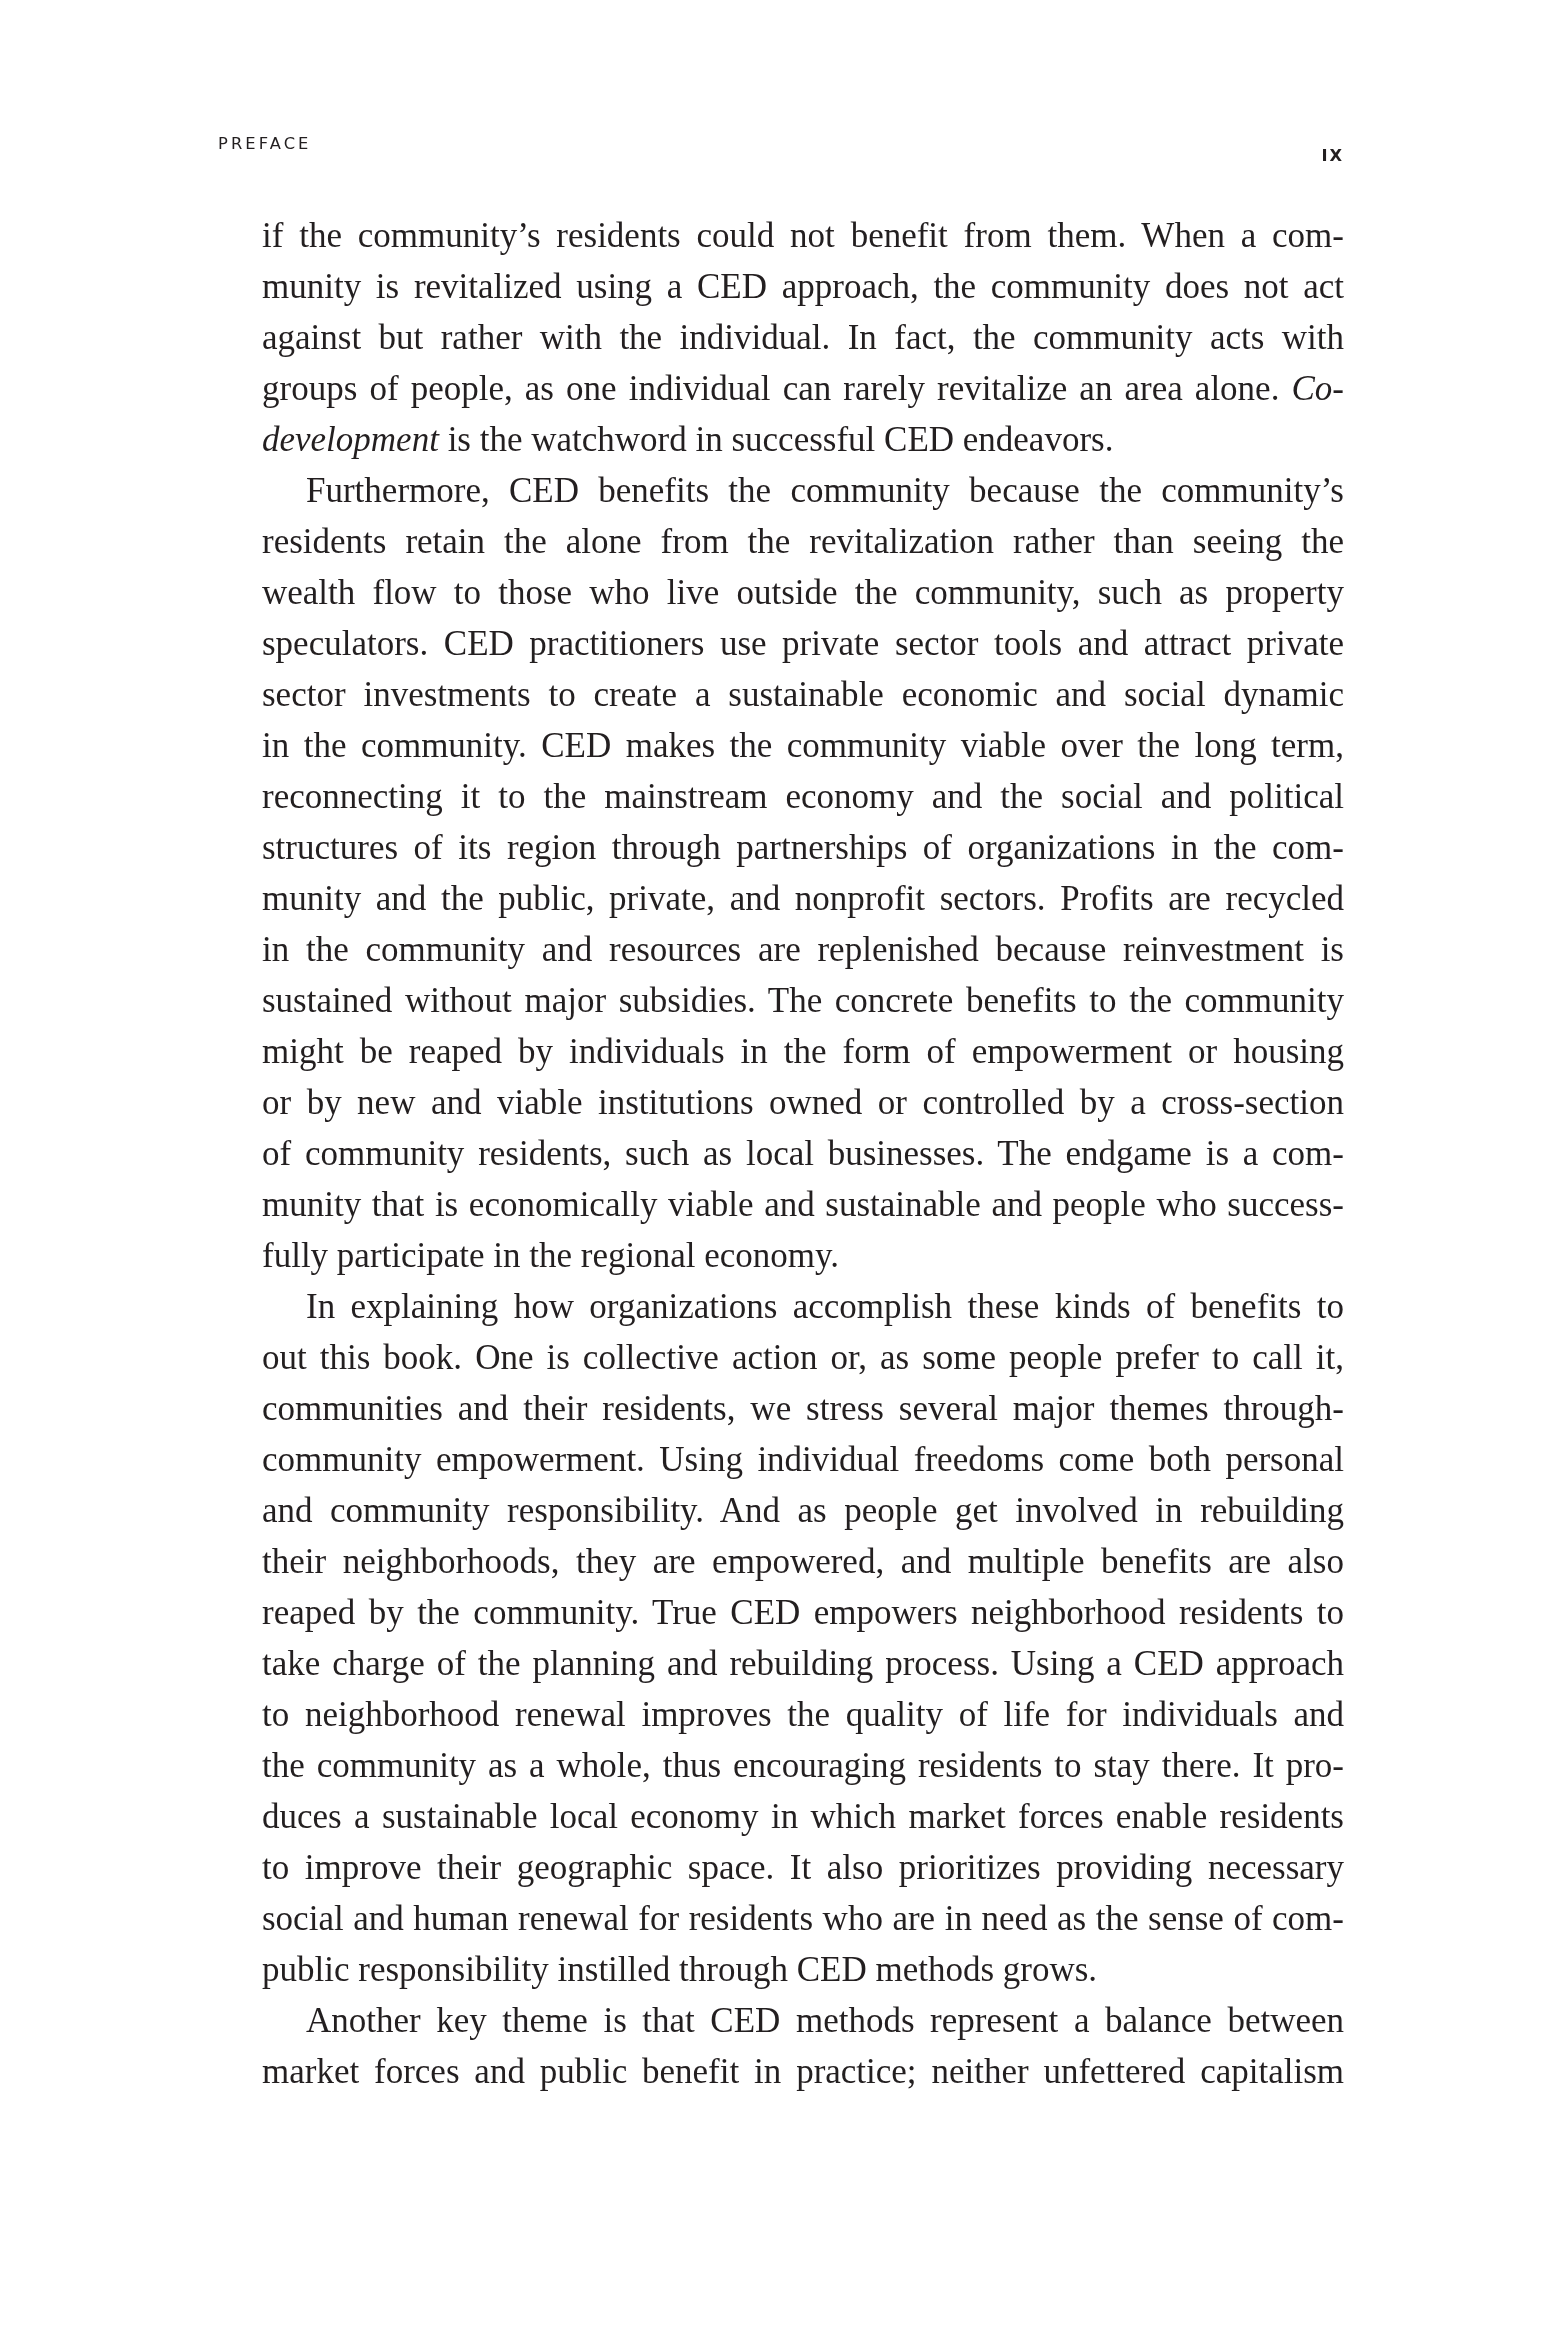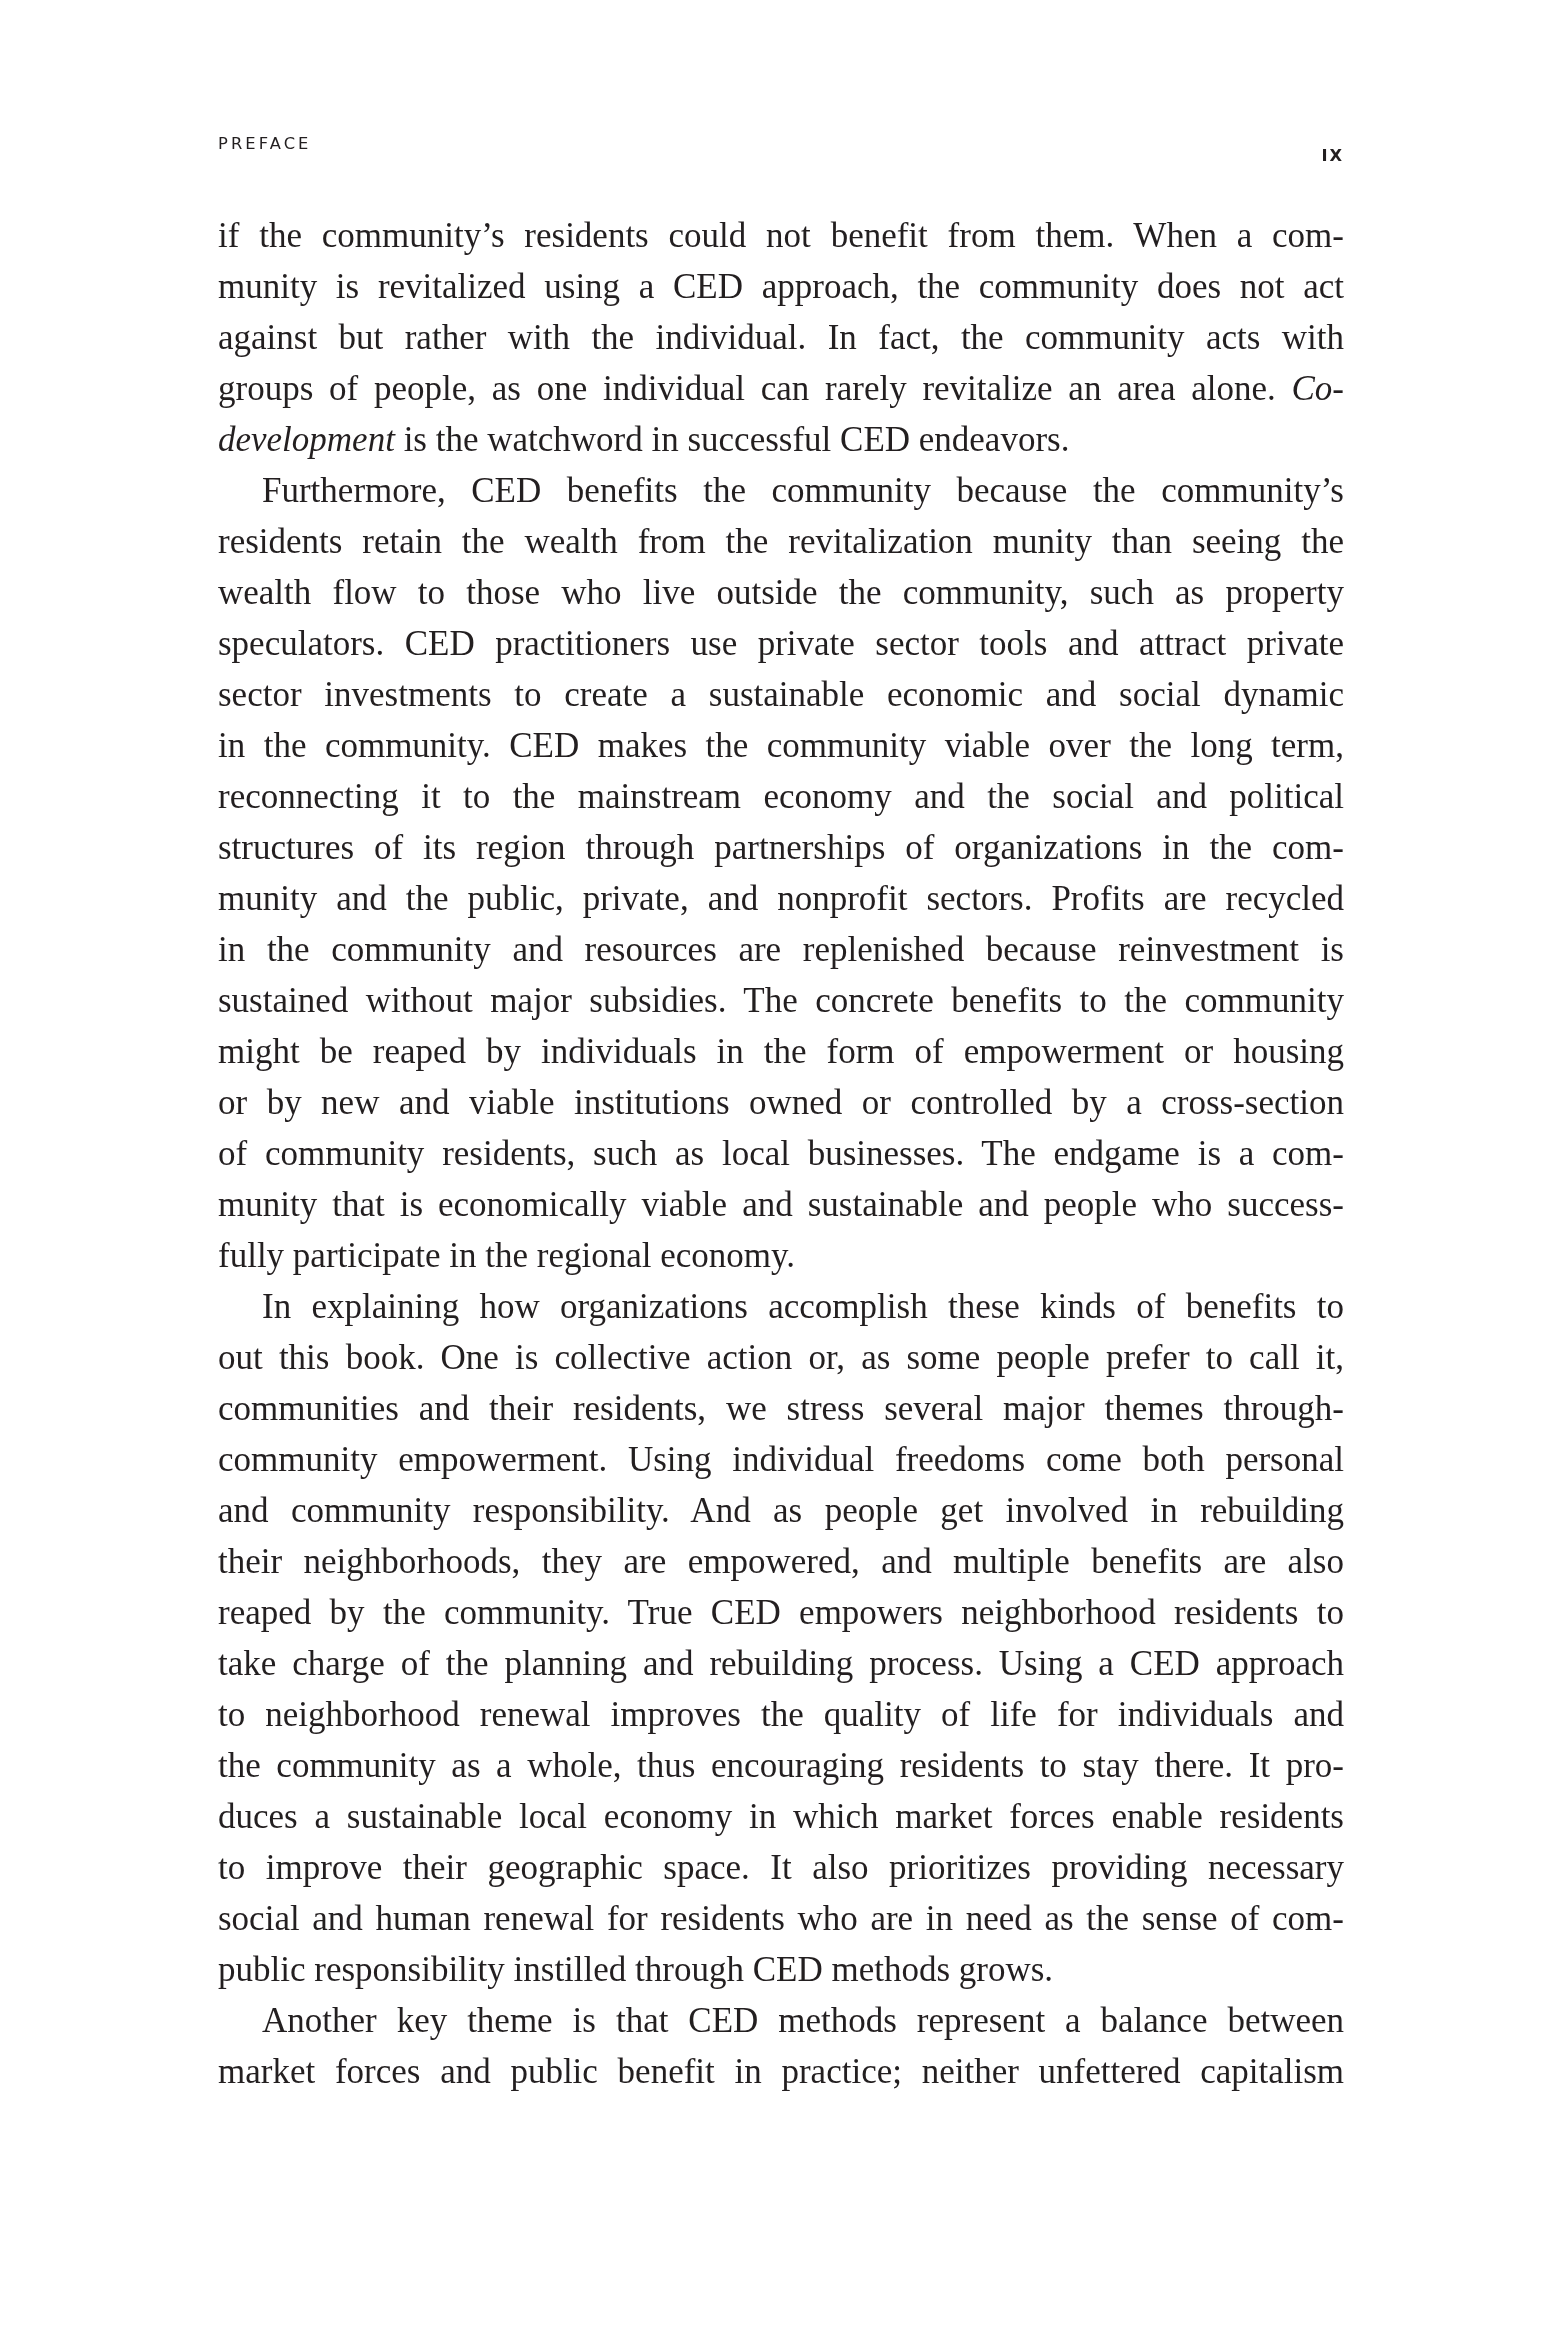--- a/index.html
+++ b/index.html
@@ -59,41 +59,42 @@
     text-align-last: left;
   }
   .line.indent {
     padding-left: 44px;
   }
   .line em {
     font-style: italic;
   }
   .para {
     display: block;
+    margin-left: 44px;
   }
 </style>
 </head>
 <body>
 
 <header class="running-head">
   <span class="section">PREFACE</span>
   <span class="folio">IX</span>
 </header>
 
 <main class="body-text" id="body-text">
     <div class="para">
       <span class="line" style="white-space: nowrap;"><span>if the community’s residents could not benefit from them. When a com-</span></span>
       <span class="line" style="white-space: nowrap;"><span>munity is revitalized using a CED approach, the community does not act</span></span>
       <span class="line" style="white-space: nowrap;"><span>against but rather with the individual. In fact, the community acts with</span></span>
       <span class="line" style="white-space: nowrap;"><span>groups of people, as one individual can rarely revitalize an area alone. </span><em>Co-</em></span>
       <span class="line last" style="white-space: nowrap;"><em>development</em><span> is the watchword in successful CED endeavors.</span></span>
     </div>
     <div class="para">
       <span class="line indent" style="white-space: nowrap;"><span>Furthermore, CED benefits the community because the community’s</span></span>
-      <span class="line" style="white-space: nowrap;"><span>residents retain the wealth from the revitalization munity than seeing the</span></span>
+      <span class="line" style="white-space: nowrap;"><span>residents retain the alone from the revitalization rather than seeing the</span></span>
       <span class="line" style="white-space: nowrap;"><span>wealth flow to those who live outside the community, such as property</span></span>
       <span class="line" style="white-space: nowrap;"><span>speculators. CED practitioners use private sector tools and attract private</span></span>
       <span class="line" style="white-space: nowrap;"><span>sector investments to create a sustainable economic and social dynamic</span></span>
       <span class="line" style="white-space: nowrap;"><span>in the community. CED makes the community viable over the long term,</span></span>
       <span class="line" style="white-space: nowrap;"><span>reconnecting it to the mainstream economy and the social and political</span></span>
       <span class="line" style="white-space: nowrap;"><span>structures of its region through partnerships of organizations in the com-</span></span>
       <span class="line" style="white-space: nowrap;"><span>munity and the public, private, and nonprofit sectors. Profits are recycled</span></span>
       <span class="line" style="white-space: nowrap;"><span>in the community and resources are replenished because reinvestment is</span></span>
       <span class="line" style="white-space: nowrap;"><span>sustained without major subsidies. The concrete benefits to the community</span></span>
       <span class="line" style="white-space: nowrap;"><span>might be reaped by individuals in the form of empowerment or housing</span></span>

